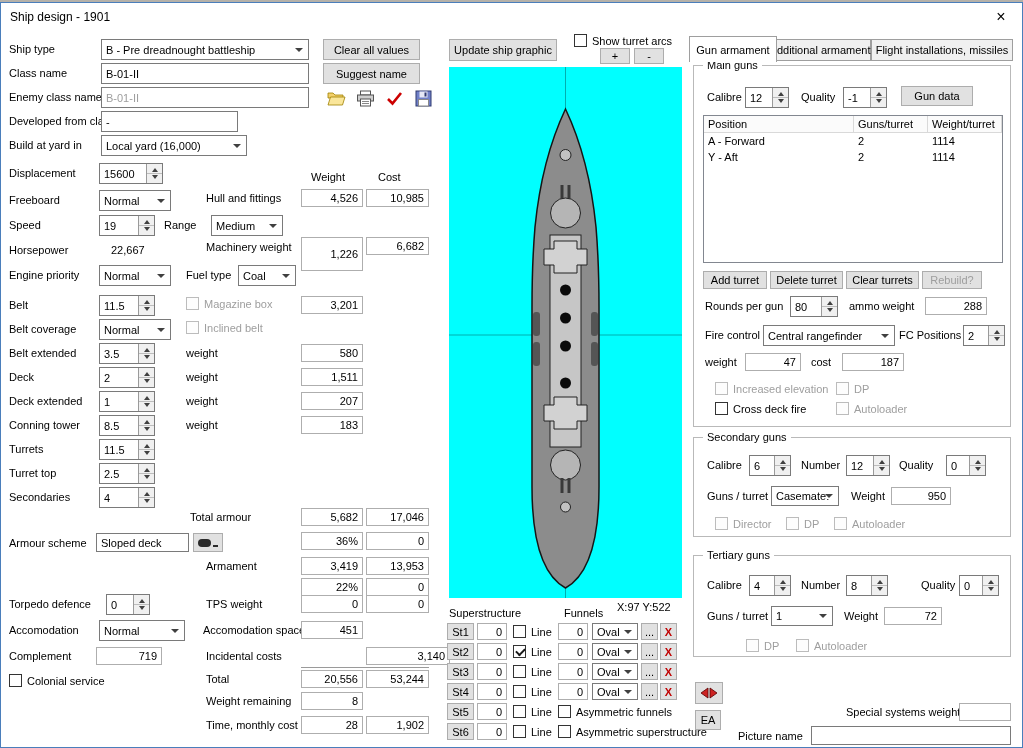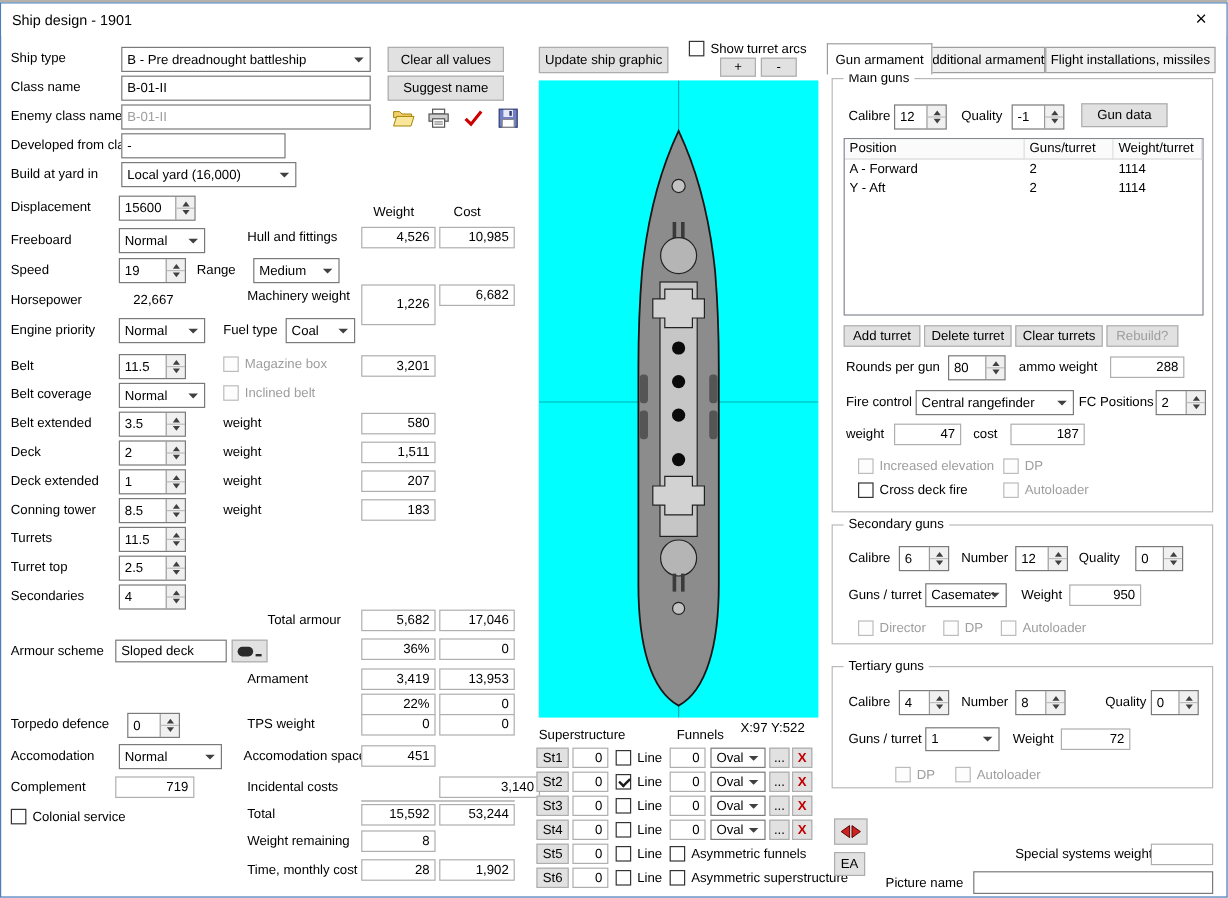--- a/index.html
+++ b/index.html
@@ -167,21 +167,21 @@
 
   <div class="lbl" style="left:8px;top:440px">Turrets</div>
   <div class="spin" style="left:98px;top:436px;width:56px;height:21px">11.5</div>
 
   <div class="lbl" style="left:8px;top:464px">Turret top</div>
   <div class="spin" style="left:98px;top:460px;width:56px;height:21px">2.5</div>
 
   <div class="lbl" style="left:8px;top:488px">Secondaries</div>
   <div class="spin" style="left:98px;top:484px;width:56px;height:21px">4</div>
 
-  <div class="lbl" style="left:222px;top:508px">Total armour</div>
+  <div class="lbl" style="left:189px;top:508px">Total armour</div>
   <div class="vbox" style="left:300px;top:505px;width:62px;height:18px">5,682</div>
   <div class="vbox" style="left:365px;top:505px;width:63px;height:18px">17,046</div>
 
   <div class="lbl" style="left:8px;top:534px">Armour scheme</div>
   <div class="inp" style="left:95px;top:530px;width:93px;height:19px">Sloped deck</div>
   <div class="btn" style="left:192px;top:530px;width:30px;height:19px">
     <svg width="22" height="12" viewBox="0 0 22 12">
         <rect x="1" y="2" width="13" height="8" rx="4" fill="#2b2b2b"></rect>
         <rect x="16" y="8" width="5" height="2" fill="#2b2b2b"></rect>
       </svg>
@@ -211,21 +211,21 @@
   <div class="vbox" style="left:95px;top:644px;width:66px;height:18px">719</div>
   <div class="lbl" style="left:205px;top:647px">Incidental costs</div>
   <div class="vbox" style="left:365px;top:644px;width:84px;height:18px">3,140</div>
 
   <div class="chk" style="left:8px;top:671px">
     <span class="box"></span>
     <span>Colonial service</span>
   </div>
   <div class="sepline" style="left:300px;top:664px;width:128px;height:1px"></div>
   <div class="lbl" style="left:205px;top:670px">Total</div>
-  <div class="vbox" style="left:300px;top:667px;width:62px;height:18px">15,592</div>
+  <div class="vbox" style="left:300px;top:667px;width:62px;height:18px">20,556</div>
   <div class="vbox" style="left:365px;top:667px;width:63px;height:18px">53,244</div>
 
   <div class="lbl" style="left:205px;top:692px">Weight remaining</div>
   <div class="vbox" style="left:300px;top:689px;width:62px;height:18px">8</div>
 
   <div class="lbl" style="left:205px;top:716px">Time, monthly cost</div>
   <div class="vbox" style="left:300px;top:713px;width:62px;height:18px">28</div>
   <div class="vbox" style="left:365px;top:713px;width:63px;height:18px">1,902</div>
 
   <div class="btn" style="left:448px;top:36px;width:108px;height:22px">Update ship graphic</div>

